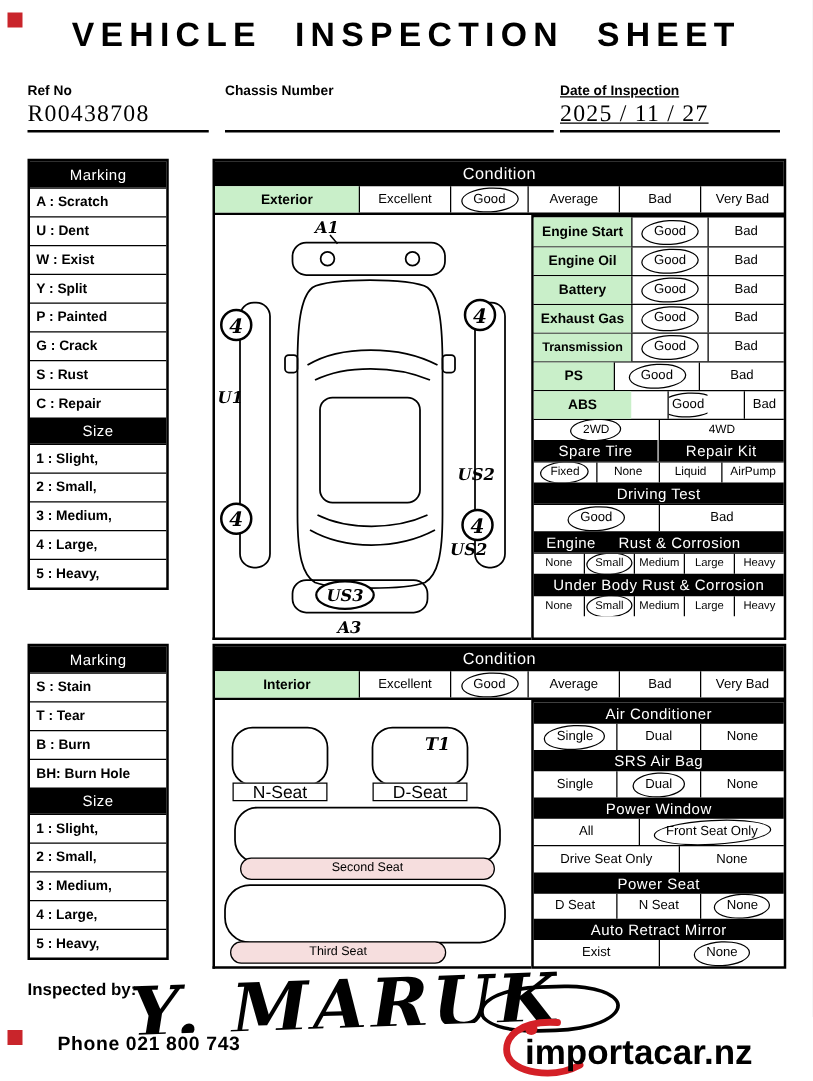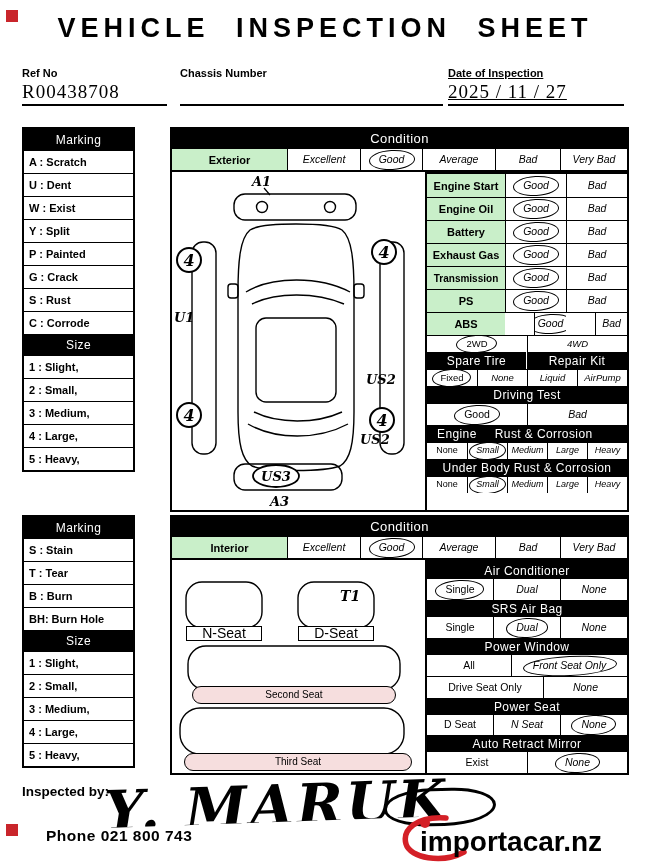--- a/index.html
+++ b/index.html
@@ -9,21 +9,21 @@
   .redmark { position:absolute; width:12px; height:12px; background:#c9252b; }
   .title { position:absolute; top:13px; left:0; width:100%; text-align:center; font-size:27px; font-weight:900; letter-spacing:5px; word-spacing:14px; }
   .flabel { font-size:11px; font-weight:bold; }
   .fvalue { border-bottom:2px solid #000; font-family:"Liberation Serif", serif; font-size:19px; height:27px; letter-spacing:1px; padding-top:2px; }
   .block { position:absolute; border:2px solid #000; background:#fff; }
   .bh { background:#000; color:#fff; display:flex; align-items:center; justify-content:center; font-size:12px; letter-spacing:0.4px; }
   .h17 { height:17px; } .h19 { height:19px; } .h21 { height:21px; }
   .row { display:flex; border-top:1px solid #000; }
   .row:first-child { border-top:none; }
   .cell { display:flex; align-items:center; justify-content:center; font-size:10.5px; overflow:hidden; }
-  .cell + .cell { border-left:1px solid #000;font-style:italic; }
+  .cell + .cell { border-left:1px solid #000; }
   .green { background:#c9efc9; font-weight:bold; font-size:11px; }
   .mrow { height:23px; display:flex; align-items:center; padding-left:5px; font-size:11px; font-weight:bold; border-top:1px solid #000; white-space:nowrap; }
   .c { position:relative; display:inline-block; line-height:1.1; padding:1px 4px; white-space:nowrap; }
   .circled::after { content:""; position:absolute; left:-6px; right:-6px; top:-3px; bottom:-3px;
     border:1.7px solid #000; border-radius:50%; transform:rotate(-3deg); pointer-events:none; }
   .carbox { position:absolute; border-left:2px solid #000; border-bottom:2px solid #000; background:#fff; }
   .seat-label { position:absolute; border:1.3px solid #000; background:#fff; font-size:14px; text-align:center; height:15px; line-height:13px; }
   .seat-band { position:absolute; border:1.3px solid #000; background:#f6dede; font-size:10px; text-align:center; height:18px; line-height:16px; border-radius:9px; }
   .hand { position:absolute; font-family:"DejaVu Serif", serif; font-style:italic; font-weight:bold; font-size:14px; }
   .signature { position:absolute; left:104px; top:772px; width:342px; height:50px; overflow:hidden;
@@ -59,21 +59,21 @@
 
   <div class="block" style="left:22px; top:127px; width:113px;">
     <div class="bh h21">Marking</div>
     <div class="mrow">A : Scratch</div>
     <div class="mrow">U : Dent</div>
     <div class="mrow">W : Exist</div>
     <div class="mrow">Y : Split</div>
     <div class="mrow">P : Painted</div>
     <div class="mrow">G : Crack</div>
     <div class="mrow">S : Rust</div>
-    <div class="mrow">C : Corrode</div>
+    <div class="mrow">C : Repair</div>
     <div class="bh h21">Size</div>
     <div class="mrow">1 : Slight,</div>
     <div class="mrow">2 : Small,</div>
     <div class="mrow">3 : Medium,</div>
     <div class="mrow">4 : Large,</div>
     <div class="mrow">5 : Heavy,</div>
   </div>
 
   <div class="block" style="left:170px; top:127px; width:459px; height:45px;">
     <div class="bh h19" style="font-size:13px;">Condition</div>
@@ -176,21 +176,21 @@
     <div class="row" style="height:23px;">
       <div class="cell green" style="width:78px; font-size:10px;">Transmission</div>
       <div class="cell" style="flex:1;">
           <span class="c circled">Good</span>
         </div>
       <div class="cell" style="flex:1;">
           <span class="c">Bad</span>
         </div>
     </div>
     <div class="row" style="height:23px;">
-      <div class="cell green" style="width:78px;">PS</div>
+      <div class="cell green" style="width:64px;">PS</div>
       <div class="cell" style="flex:1;">
           <span class="c circled">Good</span>
         </div>
       <div class="cell" style="flex:1;">
           <span class="c">Bad</span>
         </div>
     </div>
     <div class="row" style="height:23px;gap:29px;">
       <div class="cell green" style="width:78px;">ABS</div>
       <div class="cell" style="flex:1;">
@@ -322,21 +322,21 @@
         <rect x="14" y="22" width="76" height="46" rx="16"></rect>
         <rect x="126" y="22" width="76" height="46" rx="16"></rect>
         <rect x="16" y="86" width="212" height="44" rx="18"></rect>
         <rect x="8" y="148" width="224" height="46" rx="20"></rect>
       </g>
     </svg>
     <div class="seat-label" style="left:14px; top:66px; width:76px;">N-Seat</div>
     <div class="seat-label" style="left:126px; top:66px; width:76px;">D-Seat</div>
     <div class="hand" style="left:168px; top:28px;">T1</div>
     <div class="seat-band" style="left:20px; top:126px; width:204px;">Second Seat</div>
-    <div class="seat-band" style="left:12px; top:193px; width:228px;">Third  Seat</div>
+    <div class="seat-band" style="left:12px; top:193px; width:173px;">Third  Seat</div>
   </div>
 
   <div class="block" style="left:425px; top:560px; width:204px; height:215px;">
     <div class="bh h17">Air Conditioner</div>
     <div class="row" style="height:21px; border-top:none;">
       <div class="cell" style="flex:1;">
           <span class="c circled">Single</span>
         </div>
       <div class="cell" style="flex:1;">
           <span class="c">Dual</span>

